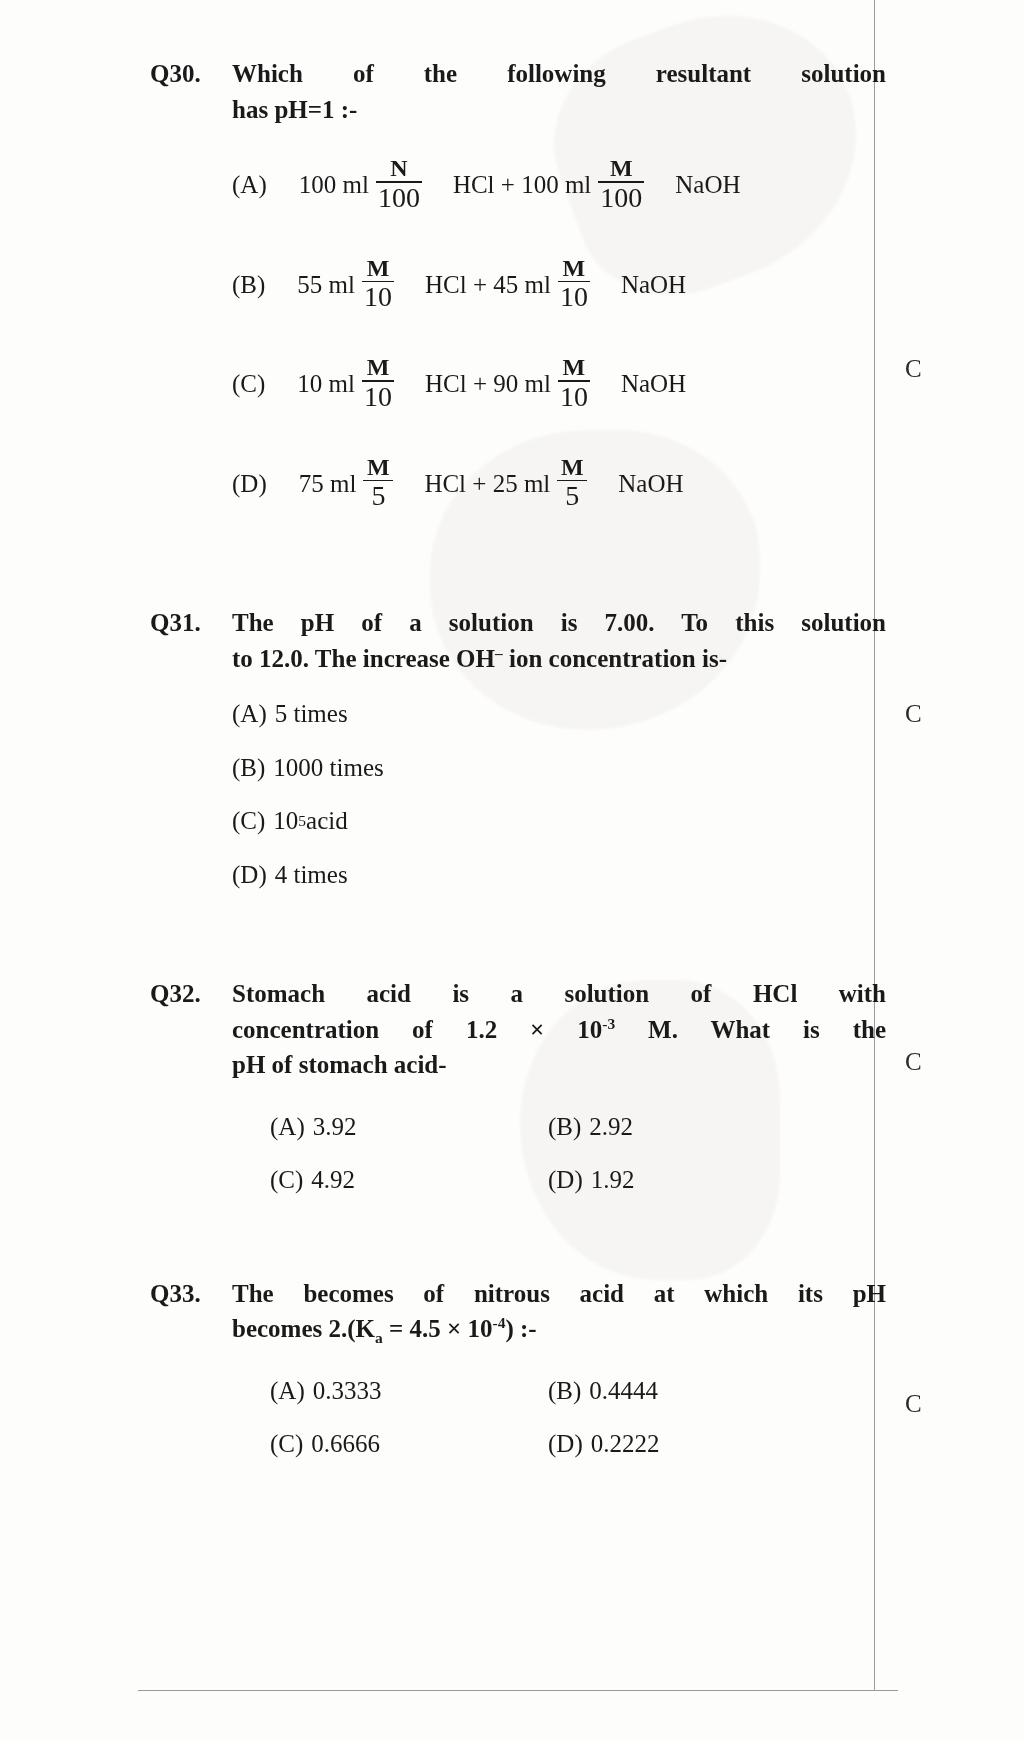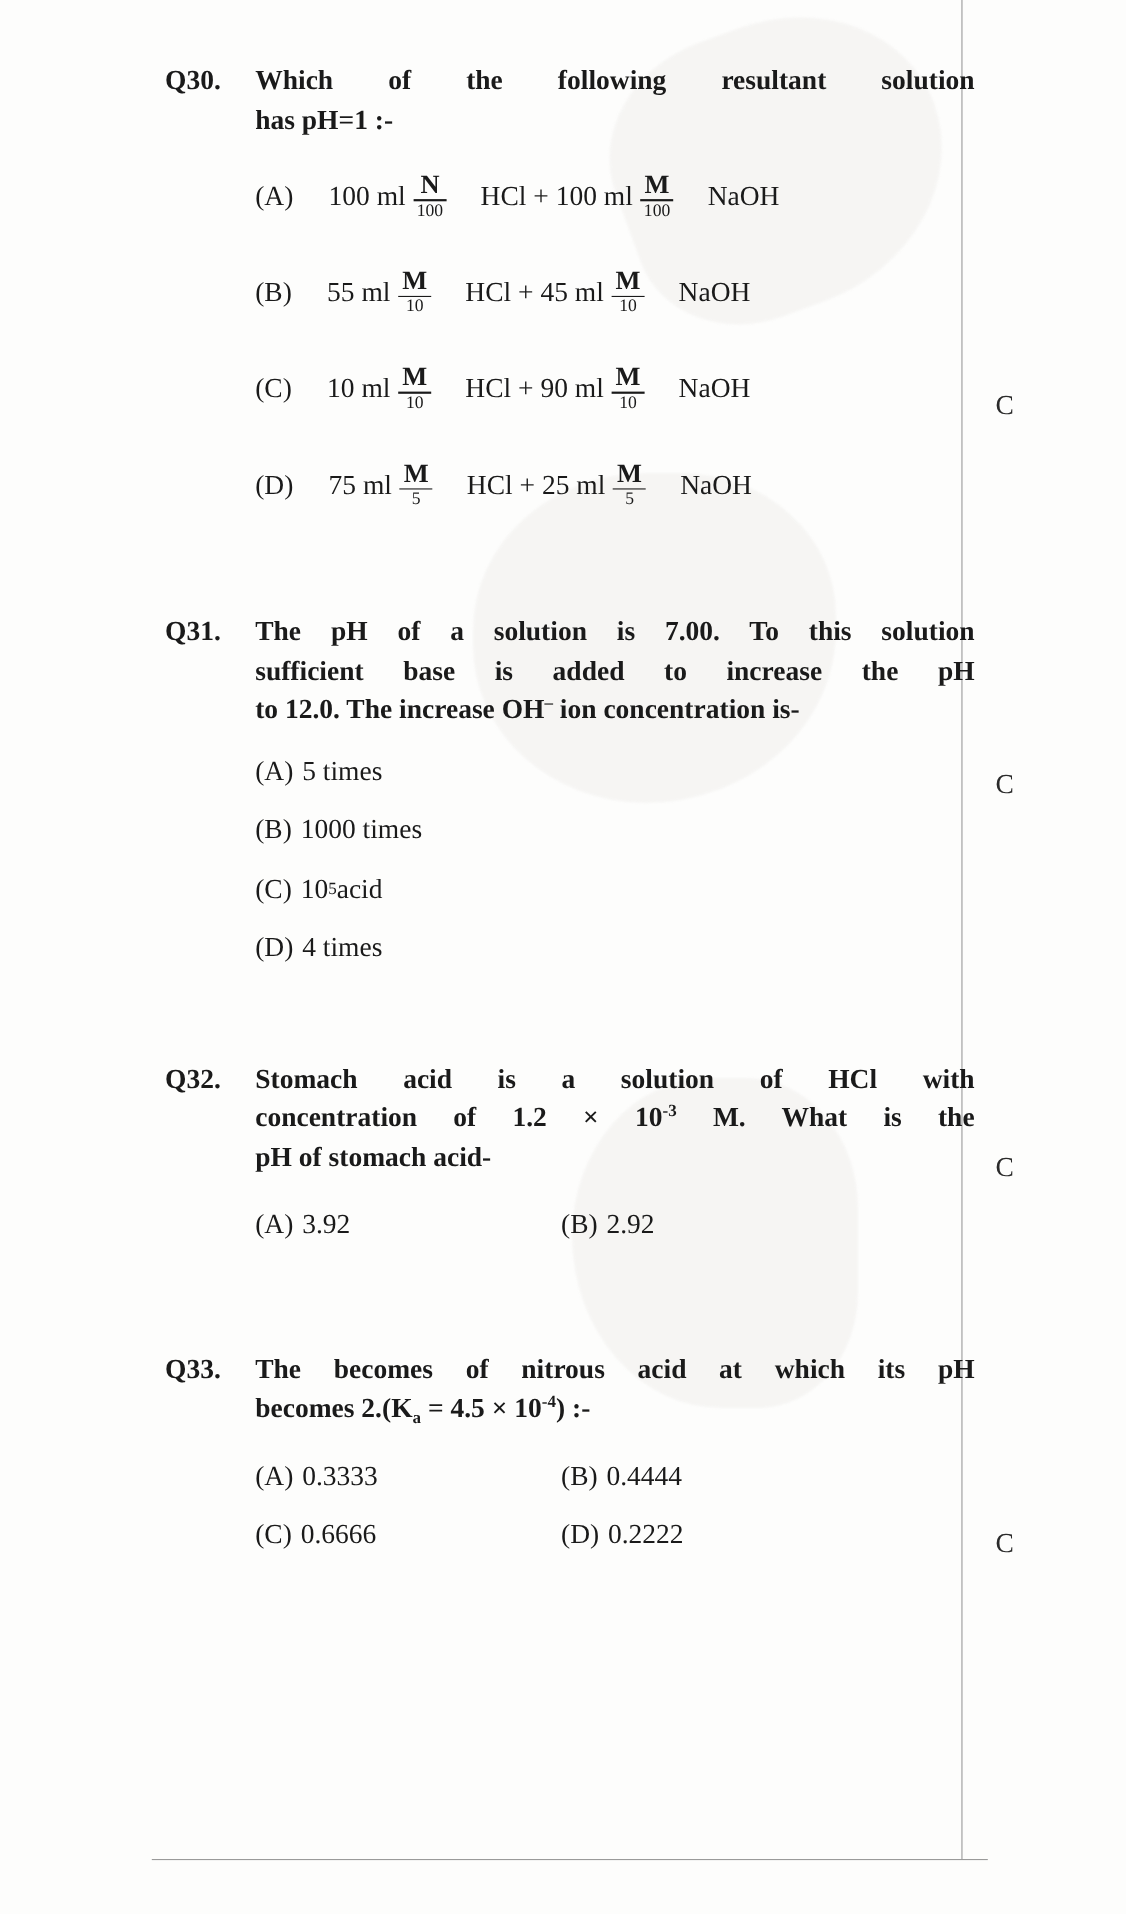--- a/index.html
+++ b/index.html
@@ -115,30 +115,31 @@
     font-size: 24px;
     padding: 0 2px 1px 2px;
   }
   .frac .bar {
     width: 100%;
     min-width: 30px;
     height: 1.6px;
     background: #1a1a1a;
   }
   .frac .den {
-    font-size: 16px;
+    font-size: 28px;
     padding: 1px 2px 0 2px;
     text-align: right;
   }
 
   .tight { white-space: nowrap; margin-left: 24px; }
 
   .two-col {
     display: flex;
     margin-left: 82px;
+    justify-content: center;
   }
   .two-col > div {
     font-size: 25px;
     line-height: 1.42;
   }
   .two-col .c1 { width: 278px; }
   .two-col .c2 { width: 300px; }
 
   sup { font-size: 0.62em; vertical-align: super; line-height: 0; }
   sub { font-size: 0.62em; vertical-align: sub; line-height: 0; }
@@ -258,21 +259,20 @@
     </div>
 
     <div class="sp-64"></div>
     <div class="sp-30"></div>
 
     <div class="qblock">
       <div class="qhead">
         <div class="qnum">Q31.</div>
         <div class="qtext jstretch">The pH of a solution is 7.00. To this solution</div>
       </div>
-      <div class="qtext jstretch" style="margin-left:82px">sufficient base is added to increase the pH</div>
       <div class="qtext" style="margin-left:82px">
         <span>to 12.0. The increase OH</span><sup>–</sup>&nbsp;<span>ion concentration is-</span>
       </div>
 
       <div class="sp-20"></div>
 
       <div class="opt">
         <span class="opt-lbl">(A)</span>
         <span>5 times</span>
       </div>
@@ -320,20 +320,28 @@
         <div class="c1">
           <span class="opt-lbl">(A)</span><span>3.92</span>
         </div>
         <div class="c2">
           <span class="opt-lbl">(B)</span><span>2.92</span>
         </div>
       </div>
 
       <div class="sp-18"></div>
 
+      <div class="two-col">
+        <div class="c1">
+          <span class="opt-lbl">(C)</span><span>4.92</span>
+        </div>
+        <div class="c2">
+          <span class="opt-lbl">(D)</span><span>1.92</span>
+        </div>
+      </div>
     </div>
 
     <div class="sp-64"></div>
     <div class="sp-14"></div>
 
     <div class="qblock">
       <div class="qhead">
         <div class="qnum">Q33.</div>
         <div class="qtext jstretch">The becomes of nitrous acid at which its pH</div>
       </div>

